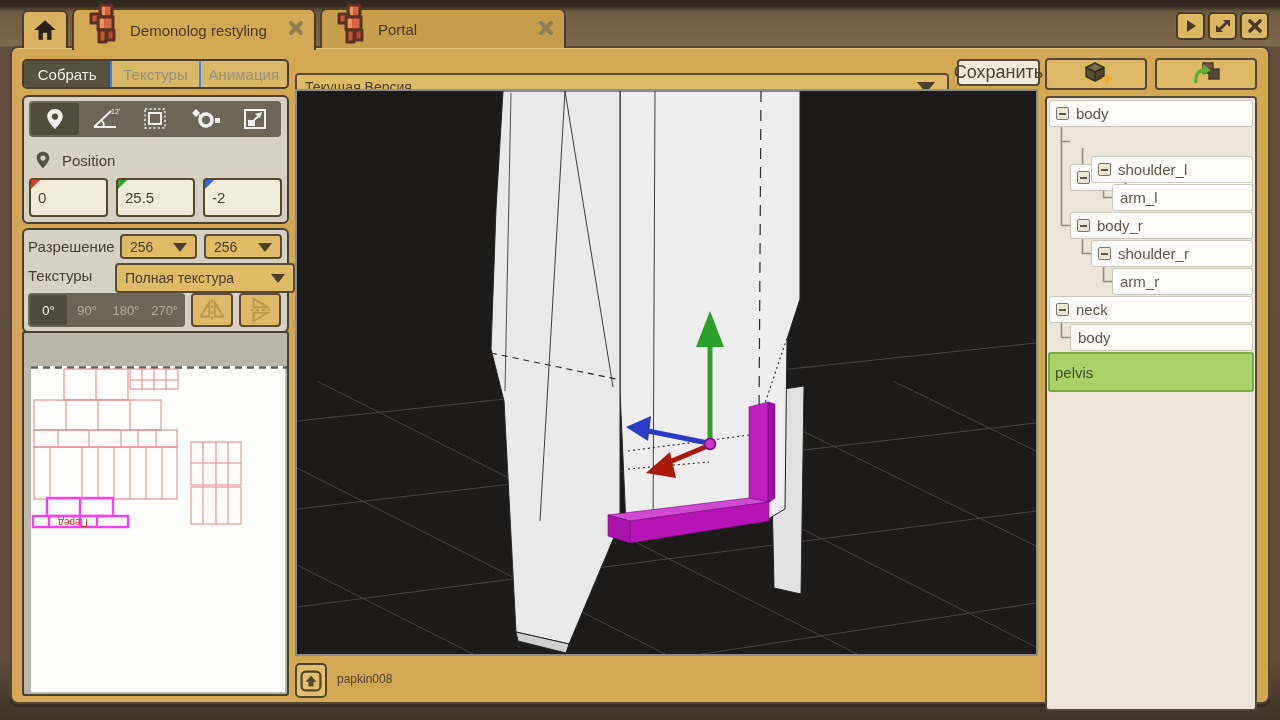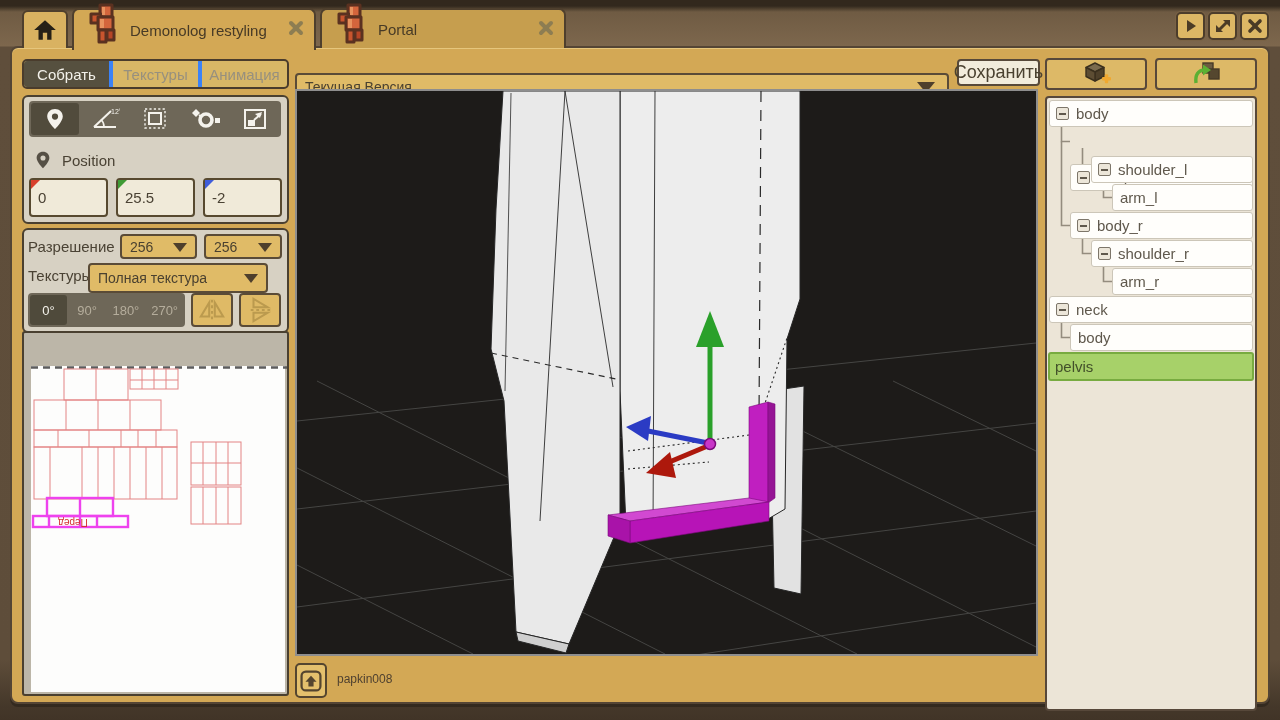--- a/index.html
+++ b/index.html
@@ -36,21 +36,21 @@
     border-left:7px solid transparent; border-right:7px solid transparent; border-top:9px solid #4e3f2c; }
   .lbl { position:absolute; font-size:15px; color:#4a4234; }
   .inp { position:absolute; background:#f0ead9; border:2px solid #57492f; border-radius:4px;
     font-family:"Liberation Sans",sans-serif; font-size:15px; color:#4a4234; padding:0 7px; outline:none; }
   .cmark { position:absolute; width:0; height:0; border-style:solid; border-width:9px 9px 0 0; z-index:2; }
 
   
   .mode-tabs { position:absolute; left:22px; top:59px; width:267px; height:30px;
     background:#d8b766; border:2px solid #4a3c2c; border-radius:5px; display:flex; overflow:hidden; }
   .mode-tab { flex:1; display:flex; align-items:center; justify-content:center; font-size:15px;
-    color:#97907e; border-right:4px solid #3b82f6; cursor:pointer; }
+    color:#97907e; border-right:2px solid #3b82f6; cursor:pointer; }
   .mode-tab:last-child { border-right:none; }
   .mode-tab.active { background:#56503f; color:#f3f1ea; }
 
   
   .toolbar { position:absolute; left:29px; top:101px; width:252px; height:36px;
     background:#6e6758; border-radius:4px; display:flex; gap:2px; padding:2px; }
   .tool { flex:1; border-radius:3px; display:flex; align-items:center; justify-content:center; cursor:pointer; }
   .tool.sel { background:#514b3c; }
 
   
@@ -244,21 +244,21 @@
   <div class="dd" style="left:120px; top:234px; width:77px; height:25px;">
     <span>256</span>
       <span class="arr"></span>
   </div>
   <div class="dd" style="left:204px; top:234px; width:78px; height:25px;">
     <span>256</span>
       <span class="arr"></span>
   </div>
 
   <span class="lbl" style="left:28px; top:267px;">Текстуры</span>
-  <div class="dd" style="left:88px; top:263px; width:180px; height:30px;">
+  <div class="dd" style="left:115px; top:263px; width:180px; height:30px;">
     <span>Полная текстура</span>
       <span class="arr"></span>
   </div>
 
   <div class="rotgrp">
     <div class="rot sel">0°</div>
     <div class="rot">90°</div>
     <div class="rot">180°</div>
     <div class="rot">270°</div>
   </div>
@@ -464,17 +464,17 @@
   <div class="trow" style="left:1112px; top:268px; width:141px;">
     <span class="tlabel">arm_r</span>
     </div>
   <div class="trow" style="left:1049px; top:296px; width:204px;">
     <span class="cbox"></span>
     <span class="tlabel">neck</span>
     </div>
   <div class="trow" style="left:1070px; top:324px; width:183px;">
     <span class="tlabel">body</span>
     </div>
-  <div class="trow sel" style="left:1048px; top:352px; width:206px; height:29px;">
+  <div class="trow sel" style="left:1048px; top:352px; width:206px; height:40px;">
     <span class="tlabel">pelvis</span>
     </div>
 
 </div>
 
 </body></html>

